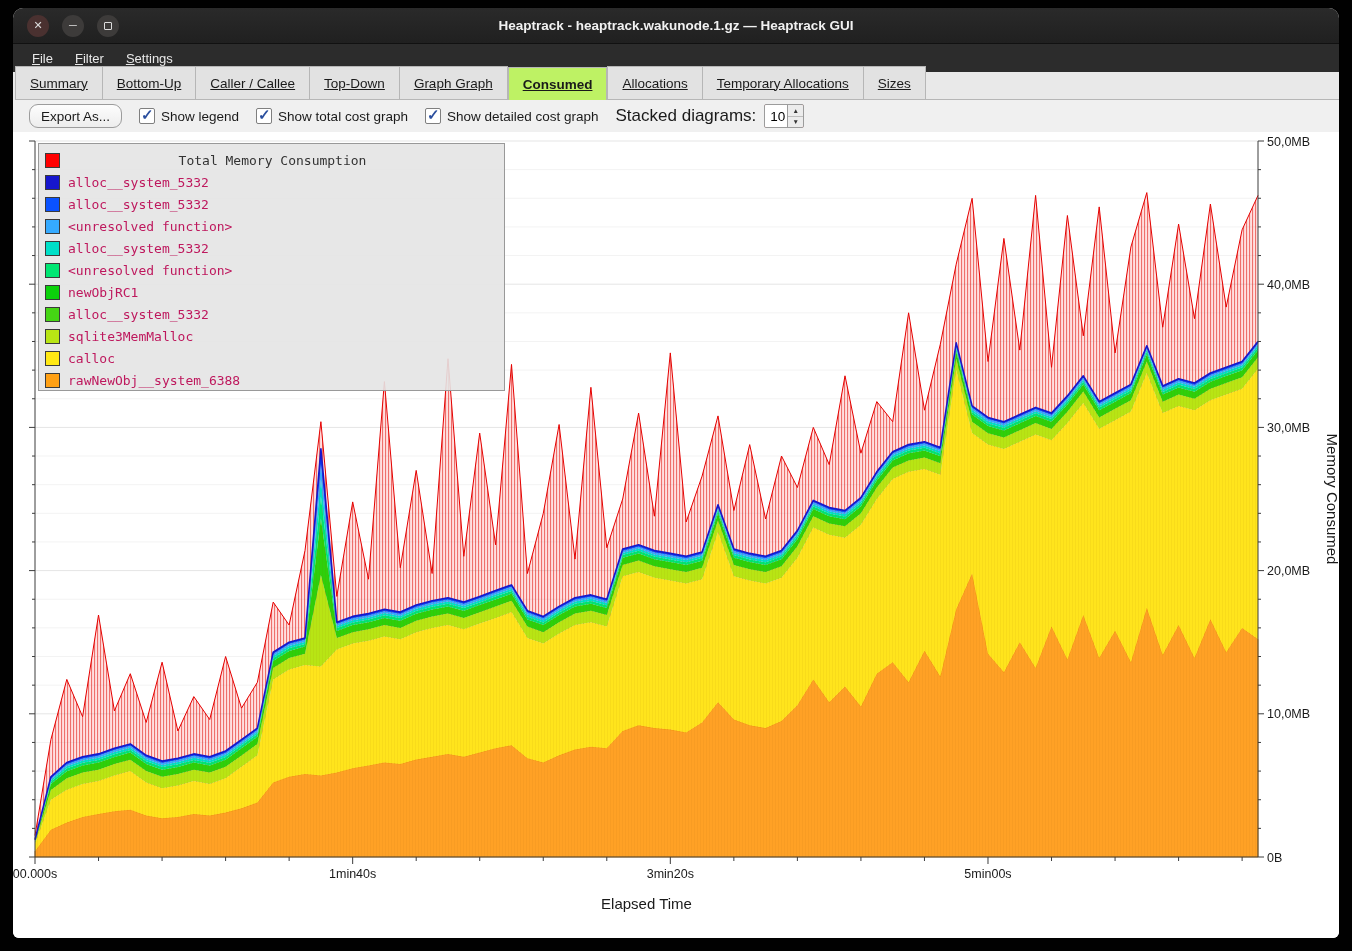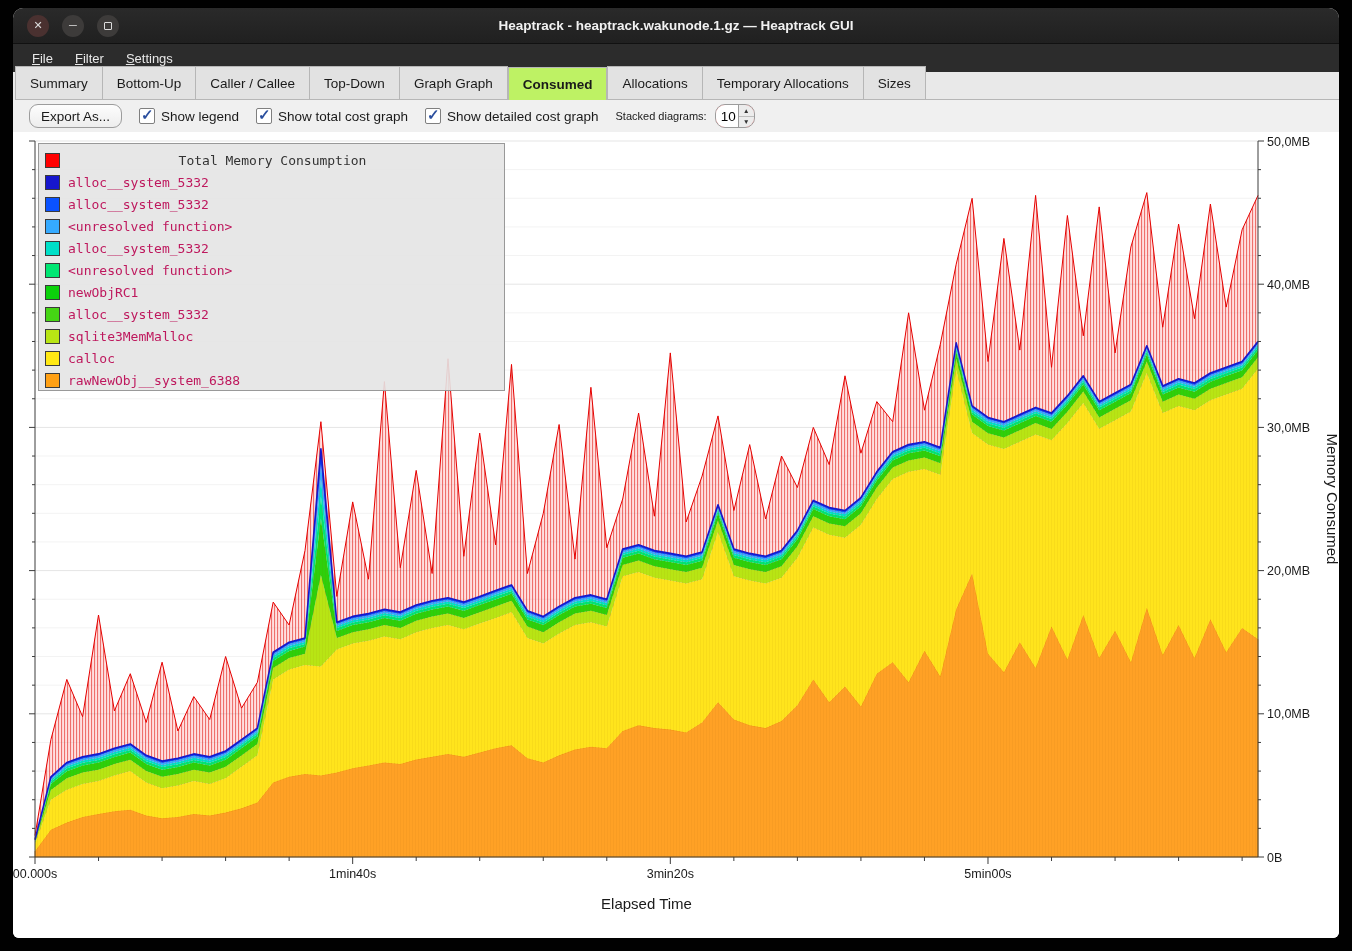--- a/index.html
+++ b/index.html
@@ -19,35 +19,35 @@
   .title{position:absolute;left:0;right:0;text-align:center;color:#f1f1f1;font-size:13.5px;font-weight:700;}
 
   
   .menubar{height:28px;background:#2c2c2c;display:flex;align-items:center;padding-left:10px;gap:4px;}
   .menu-item{color:#e8e8e8;font-size:13px;padding:4px 9px;border-radius:3px;}
   .menu-item u{text-decoration:underline;}
 
   
   .tabbar{height:28px;background:#e9e9e9;display:flex;align-items:flex-end;padding-left:2px;}
   .tab{font-size:13.5px;padding:16px 14px;height:26px;display:flex;align-items:center;background:#e2e2e2;
-       border:1px solid #b6b6b6;border-left-width:0;border-bottom:1px solid #b6b6b6;white-space:nowrap;}
+       border:1px solid #b6b6b6;border-left-width:0;border-bottom:1px solid #b6b6b6;white-space:nowrap;text-decoration:underline;}
   .tab:first-child{border-left-width:1px;}
   .tab.active{background:#bef264;height:28px;border-bottom:none;font-weight:600;border-left-width:1px;margin-top:24px;}
   .tab.after-active{border-left-width:1px;}
   .tab-filler{flex:1;height:26px;border-bottom:1px solid #b6b6b6;}
 
   
   .toolbar{height:32px;background:#f0f0f0;display:flex;align-items:center;padding-left:16px;gap:17px;}
   .btn{height:24px;padding:0 11px;font-size:13.5px;border:1px solid #9c9c9c;border-radius:9px;
        background:linear-gradient(#fdfdfd,#ededed);display:flex;align-items:center;}
   .cb{display:flex;align-items:center;gap:6px;font-size:13.5px;}
   .cb-box{width:16px;height:16px;border:1px solid #7f7f7f;border-radius:2px;background:#fff;position:relative;display:inline-block;}
   .cb-box[data-checked="true"]::after{content:"✓";position:absolute;left:1px;top:-3px;font-size:15px;font-weight:700;color:#2b4f9e;}
-  .spin-label{font-size:11px;text-align:center;}
-  .spin{display:flex;height:24px;border:1px solid #9c9c9c;border-radius:10px;background:#fca5a5;overflow:hidden;margin-left:-9px;}
+  .spin-label{font-size:17px;text-align:center;}
+  .spin{display:flex;height:24px;border:1px solid #9c9c9c;border-radius:2px;background:#fca5a5;overflow:hidden;margin-left:-9px;}
   .spin input{width:22px;border:none;outline:none;font-size:13.5px;font-family:"Liberation Sans",sans-serif;padding:0 0 0 5px;background:#fff;}
   .spin-btns{display:flex;flex-direction:column;width:16px;border-left:1px solid #9c9c9c;background:#ececec;}
   .spin-up,.spin-down{flex:1;display:flex;align-items:center;justify-content:center;font-size:6.5px;color:#333;}
   .spin-up{border-bottom:1px solid #bdbdbd;}
 
   
   .chartwrap{position:absolute;left:0;top:124px;width:1326px;height:806px;background:#fff;}
   #chart-svg{position:absolute;inset:0;width:1326px;height:806px;}
   #chart-svg text{font-family:"Liberation Sans",sans-serif;fill:#1a1a1a;}
 

